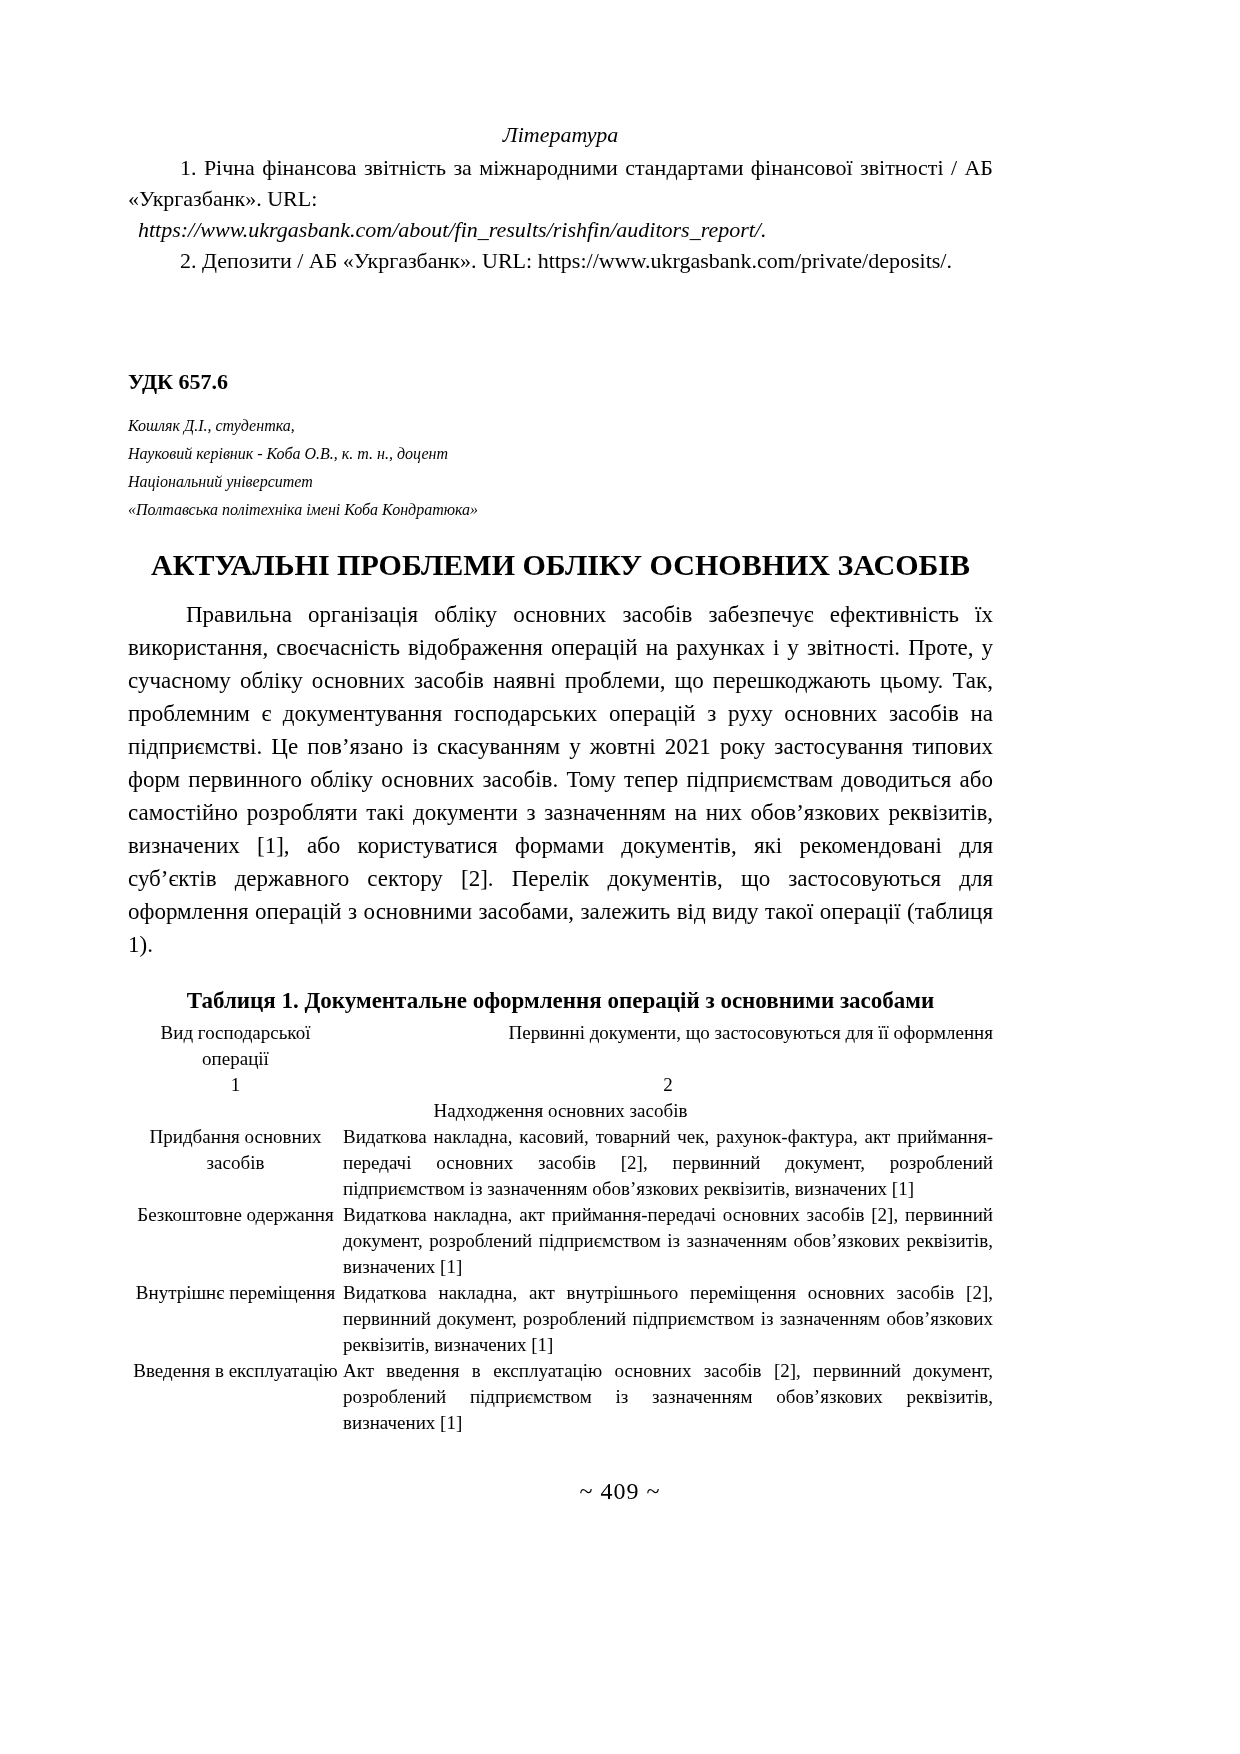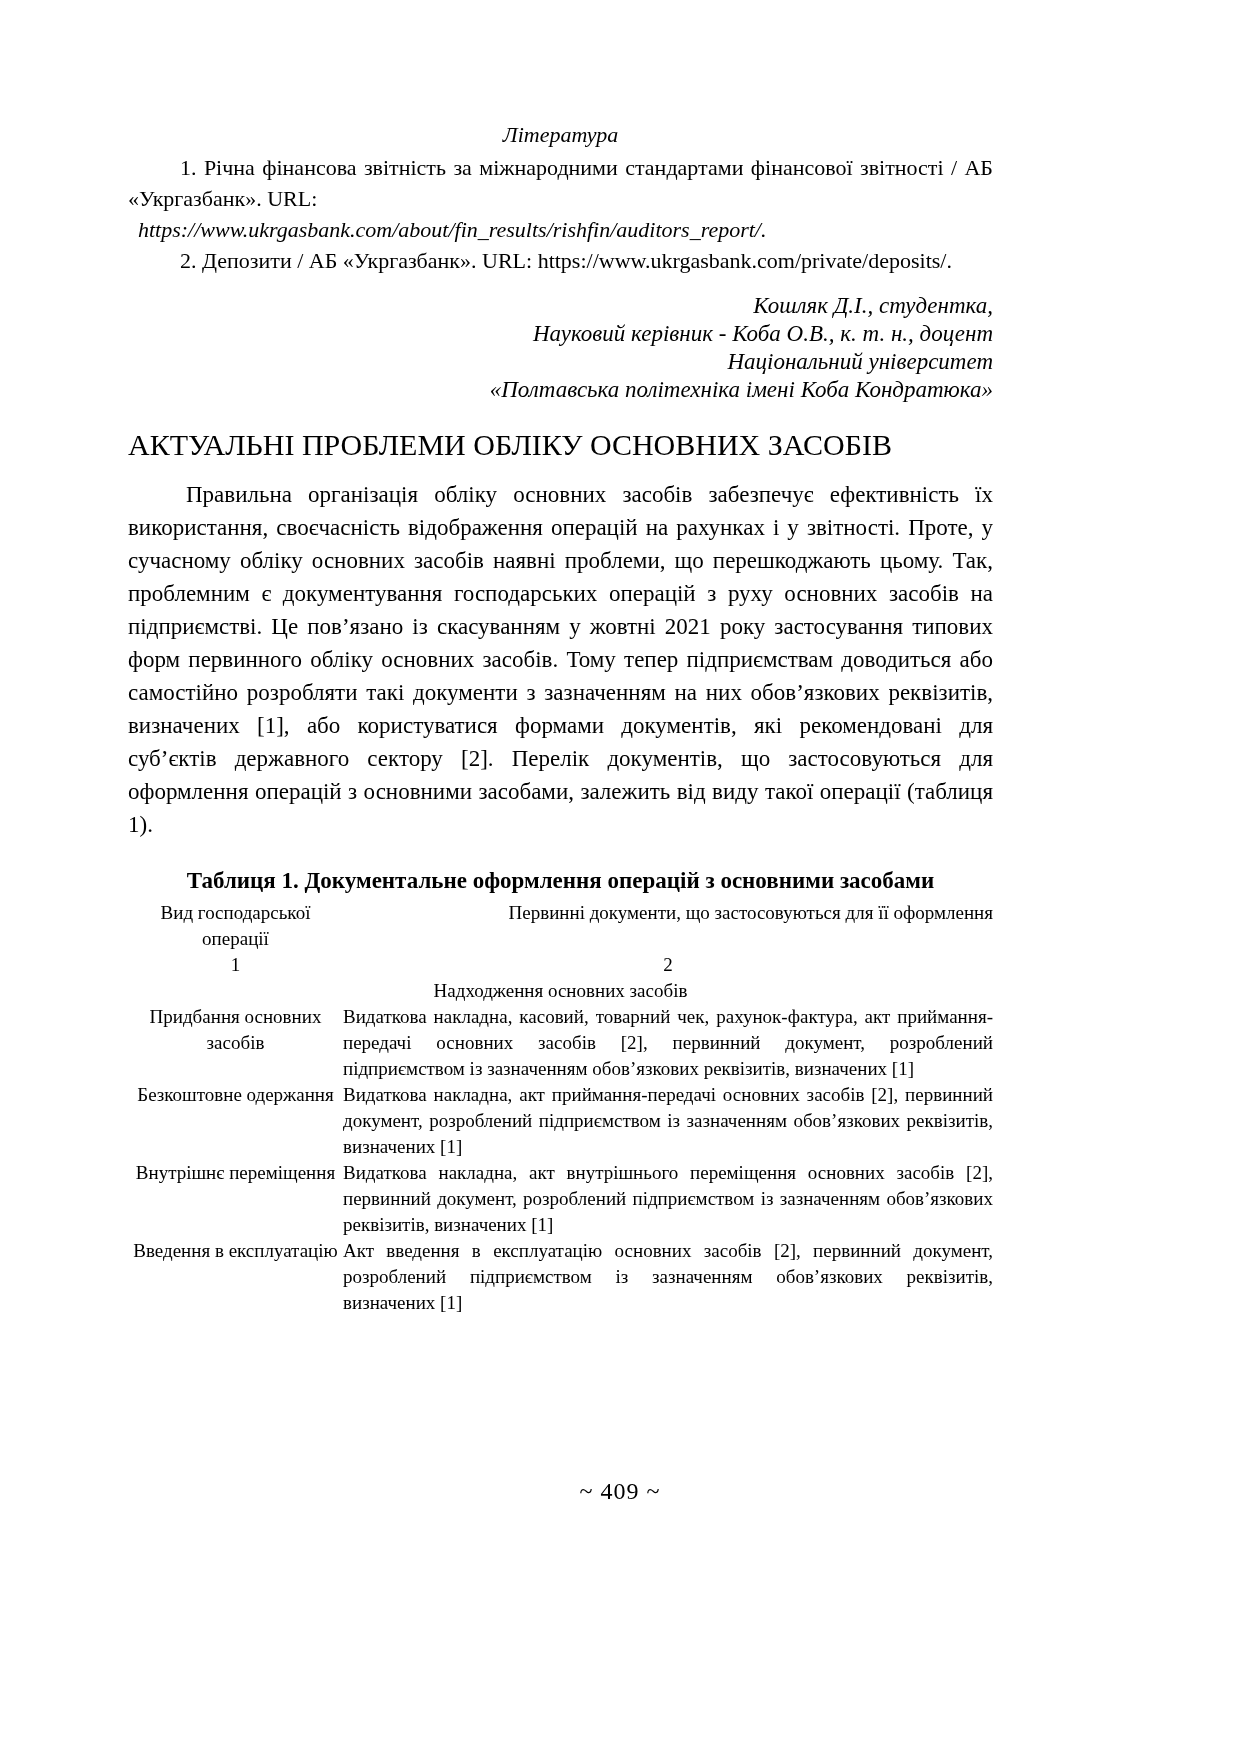--- a/index.html
+++ b/index.html
@@ -54,31 +54,31 @@
   
   .udc {
     margin: 92px 0 0 0;
     font-weight: bold;
     font-size: 22px;
     line-height: 28px;
     text-align: left;
   }
   .authors {
     margin: 16px 0 0 0;
-    text-align: right;
     font-style: italic;
-    font-size: 23px;
+    font-size: 16px;
     line-height: 28px;
   }
   .authors div { white-space: nowrap; }
 
   
   .article-title {
     margin: 22px 0 0 0;
-    font-weight: normal;
+    text-align: center;
+    font-weight: bold;
     font-size: 30px;
     line-height: 38px;
     letter-spacing: 0px;
   }
 
   
   .body-par {
     margin: 14px 0 0 0;
     font-size: 23px;
     line-height: 33px;
@@ -146,20 +146,21 @@
 <body>
 
 <div class="page">
   <div class="content">
 
     <div class="refs-heading">Література</div>
     <p class="ref-item">1. Річна фінансова звітність за міжнародними стандартами фінансової звітності / АБ «Укргазбанк». URL:</p>
     <p class="ref-url-line">https://www.ukrgasbank.com/about/fin_results/rishfin/auditors_report/.</p>
     <p class="ref-item">2. Депозити / АБ «Укргазбанк». URL: https://www.ukrgasbank.com/private/deposits/.</p>
 
+    <div class="udc">УДК 657.6</div>
 
     <div class="authors">
       <div>Кошляк Д.І., студентка,</div>
       <div>Науковий керівник - Коба О.В., к. т. н., доцент</div>
       <div>Національний університет</div>
       <div>«Полтавська політехніка імені Коба Кондратюка»</div>
     </div>
 
     <h1 class="article-title">АКТУАЛЬНІ ПРОБЛЕМИ ОБЛІКУ ОСНОВНИХ ЗАСОБІВ</h1>
 

